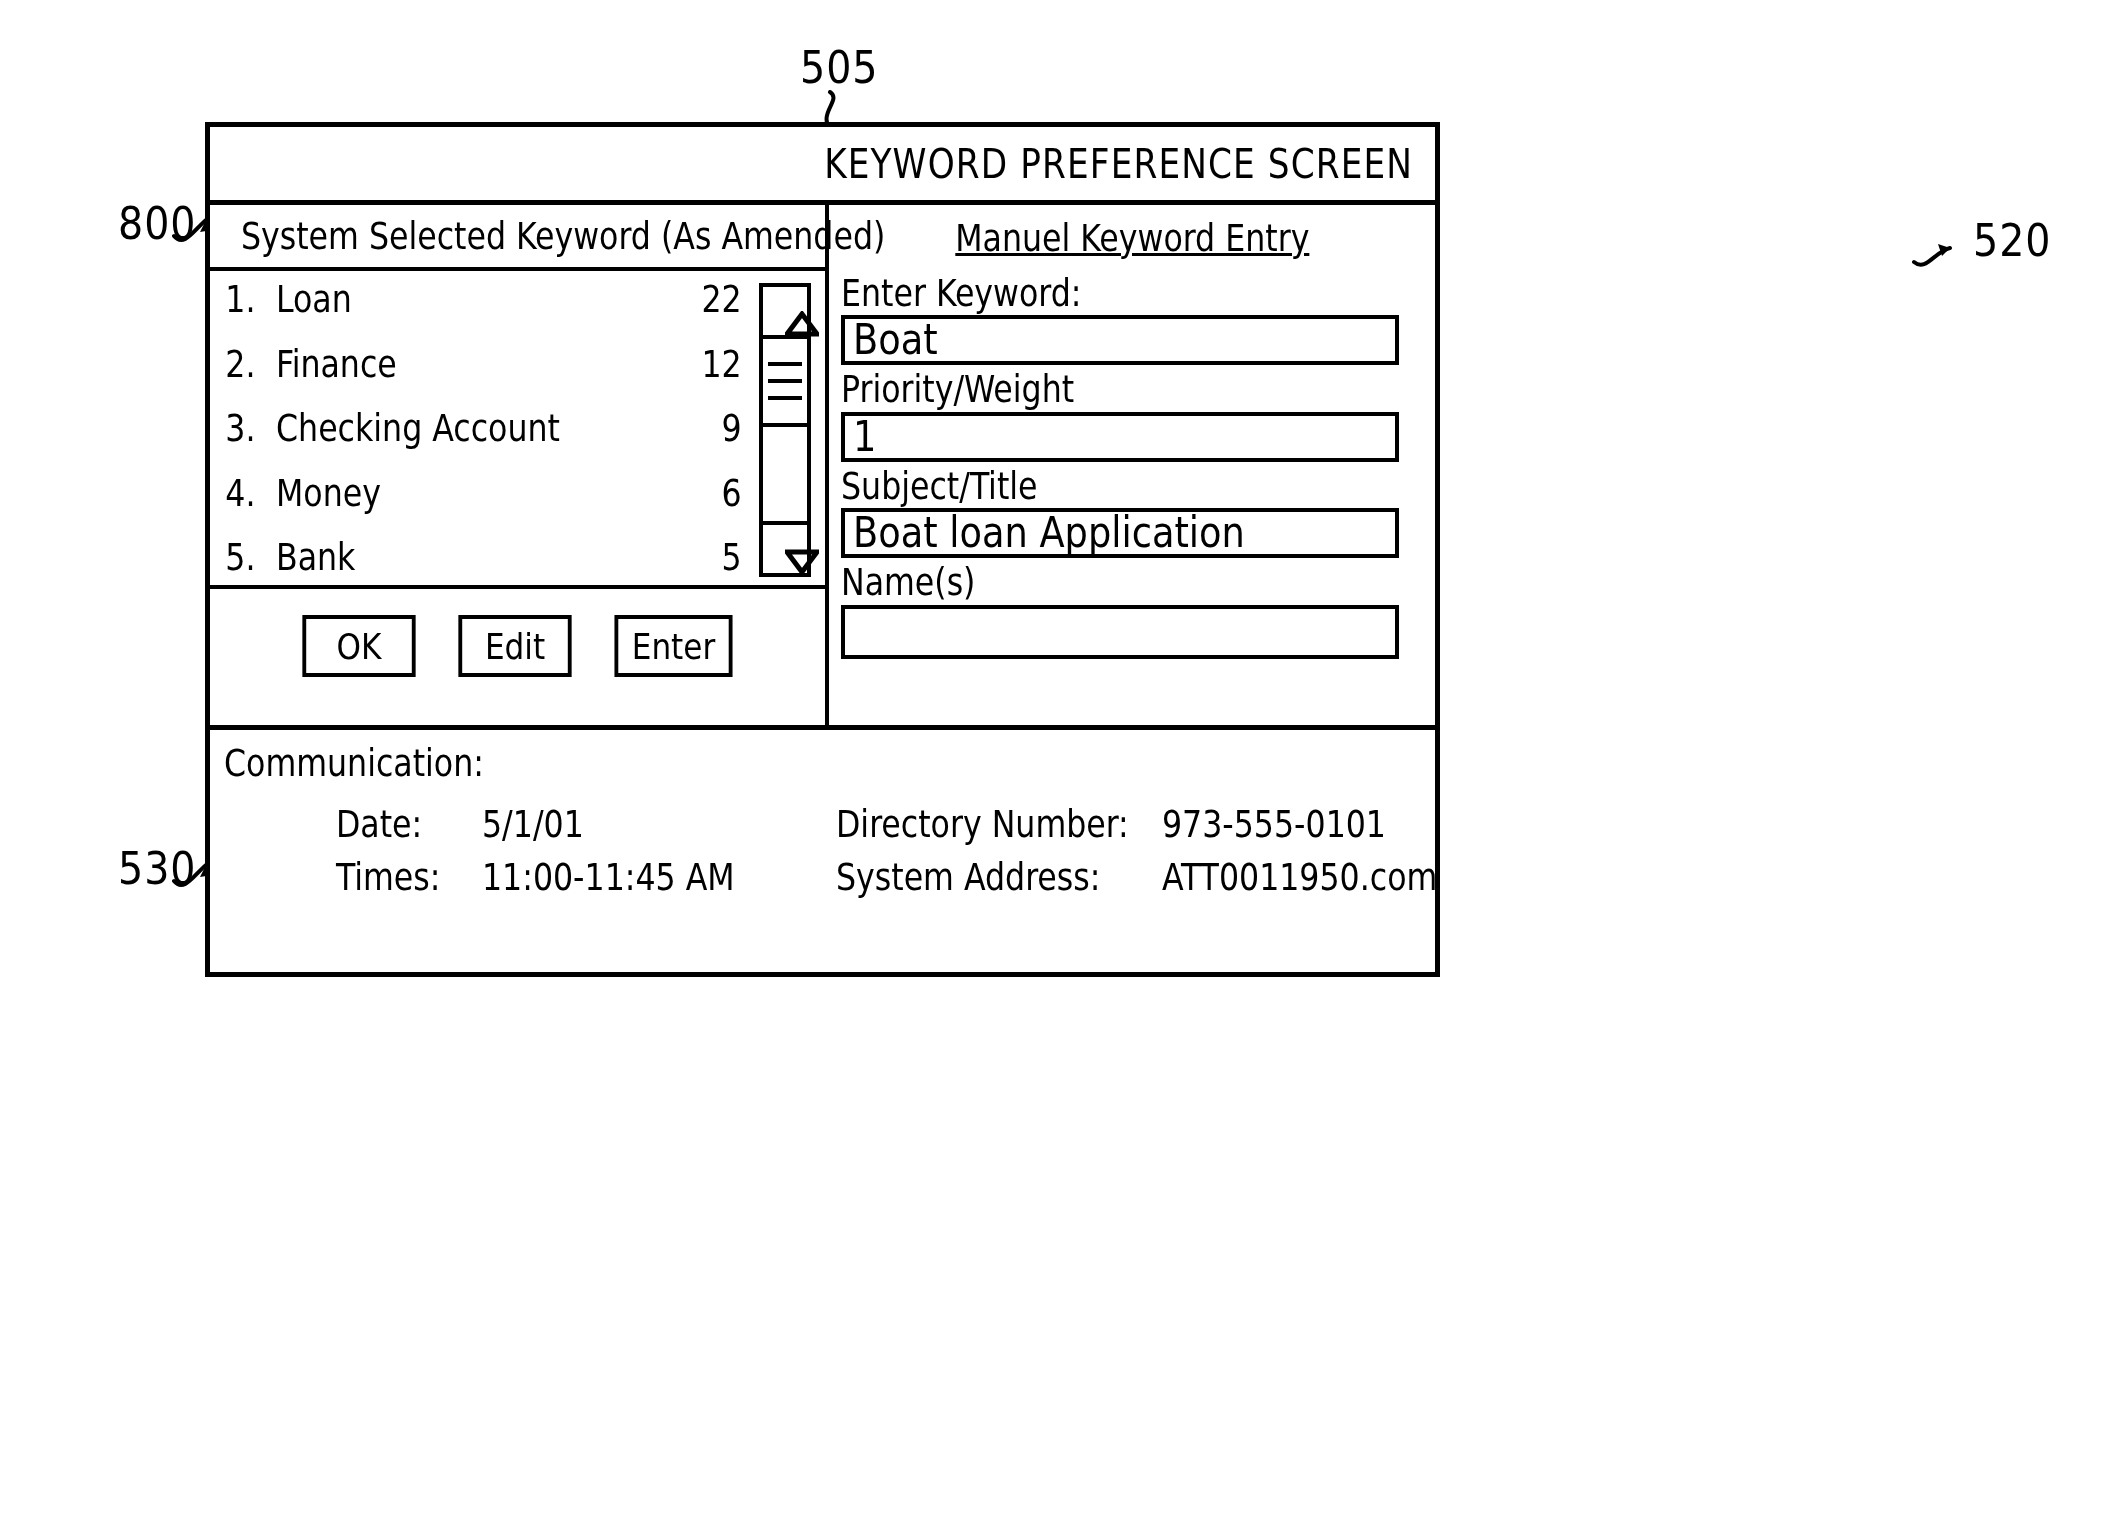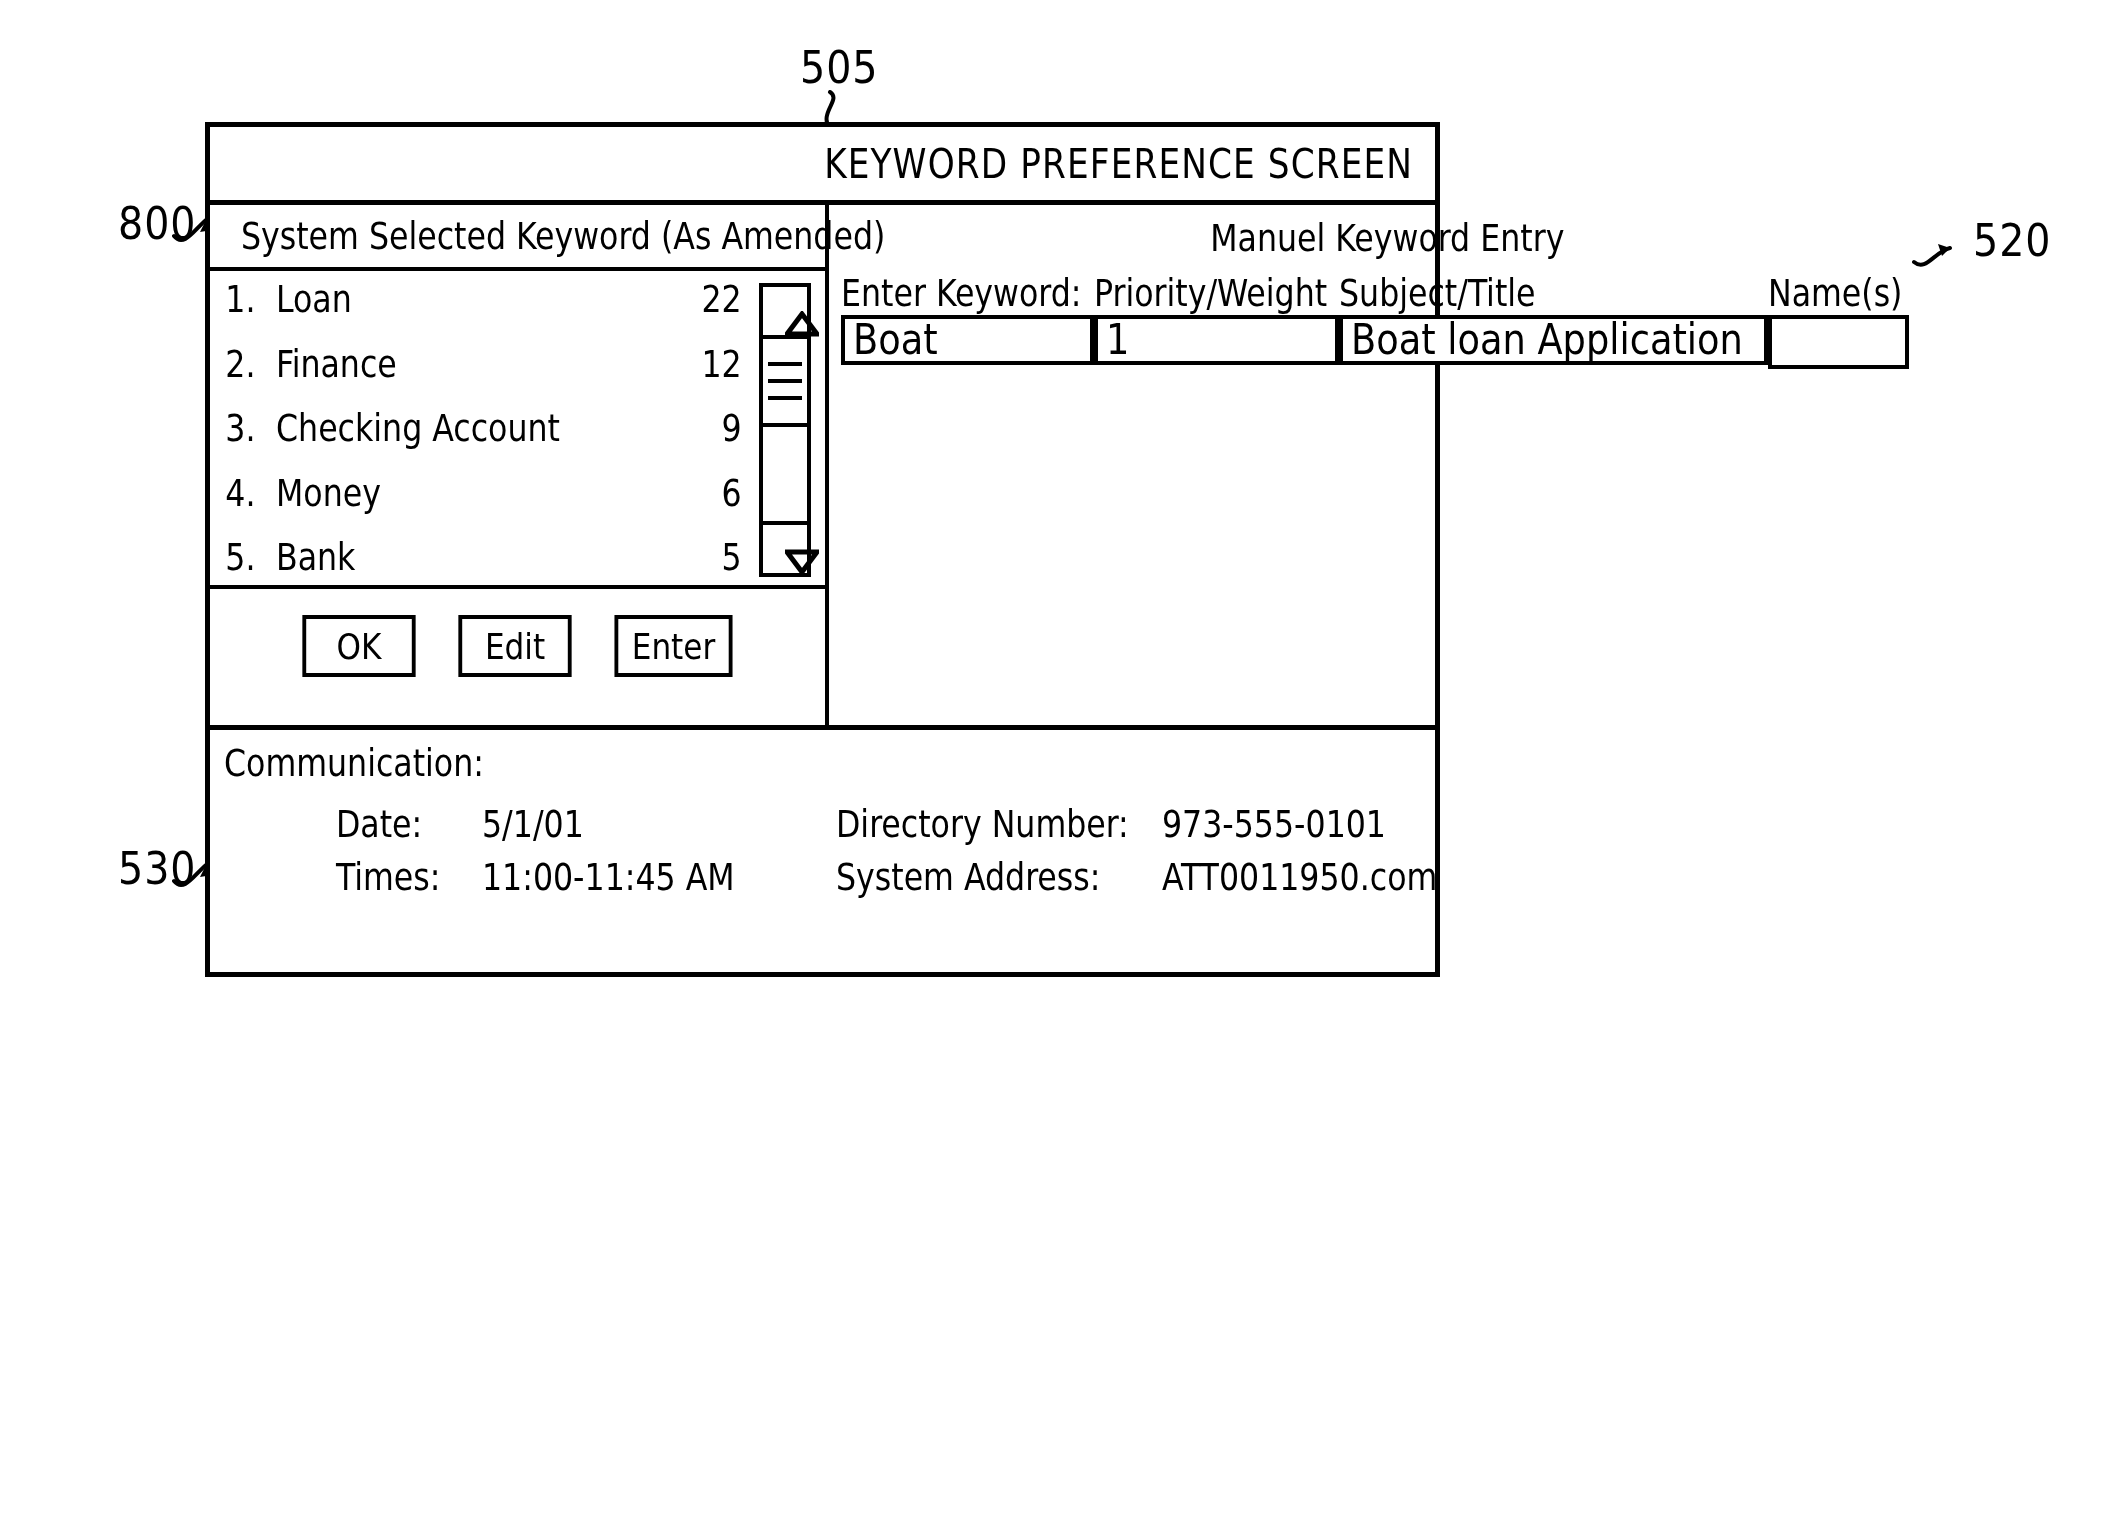--- a/index.html
+++ b/index.html
@@ -83,20 +83,21 @@
     box-sizing: border-box;
     border-bottom: 4px solid #000;
   }
   #left-panel .panel-header {
     padding-left: 14px;
     justify-content: flex-start;
   }
   #right-panel .panel-header {
     justify-content: center;
     border-bottom: none;
+    text-decoration: underline;
   }
   .panel-header .hdr-text {
     font-size: 37px;
     transform: scaleX(0.95);
     white-space: nowrap;
   }
 
   
   #keyword-list-region {
     height: 318px;
@@ -210,21 +211,21 @@
     color: #000;
     transform: scaleX(0.96);
   }
 
   
   #form-area {
     flex: 1;
     padding: 4px 36px 0 12px;
     box-sizing: border-box;
     display: flex;
-    flex-direction: row;
+    flex-direction: column;
   }
   .field-block { margin-bottom: 6px; }
   .field-label {
     font-size: 37px;
     line-height: 1.04;
     transform: scaleX(0.95);
     transform-origin: left;
     white-space: nowrap;
     margin-bottom: 2px;
   }

